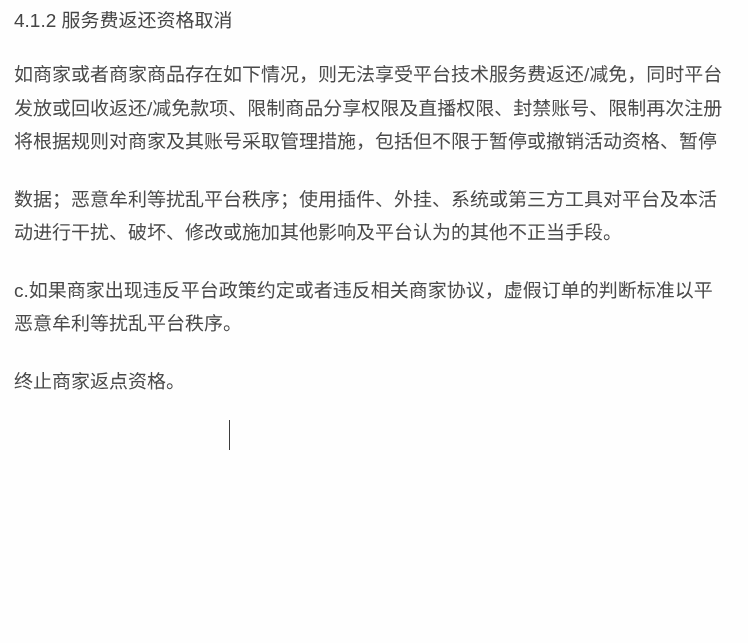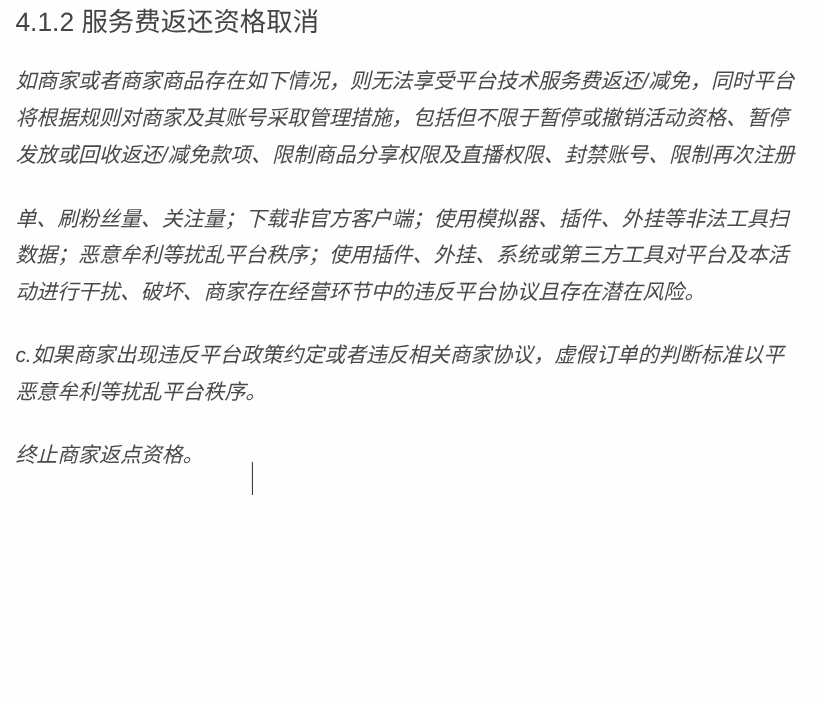--- a/index.html
+++ b/index.html
@@ -18,65 +18,63 @@
     position: absolute;
     top: 4px;
     left: 14px;
     width: 722px;
     color: #4a4a4a;
     font-size: 19px;
     line-height: 33.5px;
   }
   .heading {
     margin: 0;
-    font-size: 24px;
+    font-size: 19px;
     font-weight: 400;
     line-height: 33px;
     color: #454545;
   }
   .para {
     margin: 24px 0 0 0;
   }
   .para.first {
     margin-top: 21px;
   }
   .line {
     white-space: nowrap;
     overflow: hidden;
-    font-style: italic;
   }
   .text-cursor {
     position: absolute;
     left: 229px;
     top: 420px;
     width: 1px;
     height: 30px;
     background: #3d3d3d;
   }
 </style>
 </head>
 <body>
 
 <div class="doc">
 
   <h1 class="heading">4.1.2 服务费返还资格取消</h1>
 
   <div class="para first">
     <div class="line">如商家或者商家商品存在如下情况，则无法享受平台技术服务费返还/减免，同时平台</div>
+    <div class="line">发放或回收返还/减免款项、限制商品分享权限及直播权限、封禁账号、限制再次注册</div>
     <div class="line">将根据规则对商家及其账号采取管理措施，包括但不限于暂停或撤销活动资格、暂停</div>
-    <div class="line">发放或回收返还/减免款项、限制商品分享权限及直播权限、封禁账号、限制再次注册</div>
   </div>
 
   <div class="para">
   </div>
 
   <div class="para">
-    <div class="line">单、刷粉丝量、关注量；下载非官方客户端；使用模拟器、插件、外挂等非法工具扫</div>
     <div class="line">数据；恶意牟利等扰乱平台秩序；使用插件、外挂、系统或第三方工具对平台及本活</div>
-    <div class="line">动进行干扰、破坏、商家存在经营环节中的违反平台协议且存在潜在风险。</div>
+    <div class="line">动进行干扰、破坏、修改或施加其他影响及平台认为的其他不正当手段。</div>
   </div>
 
   <div class="para">
     <div class="line">c.如果商家出现违反平台政策约定或者违反相关商家协议，虚假订单的判断标准以平</div>
     <div class="line">恶意牟利等扰乱平台秩序。</div>
   </div>
 
   <div class="para">
     <div class="line">终止商家返点资格。</div>
   </div>

